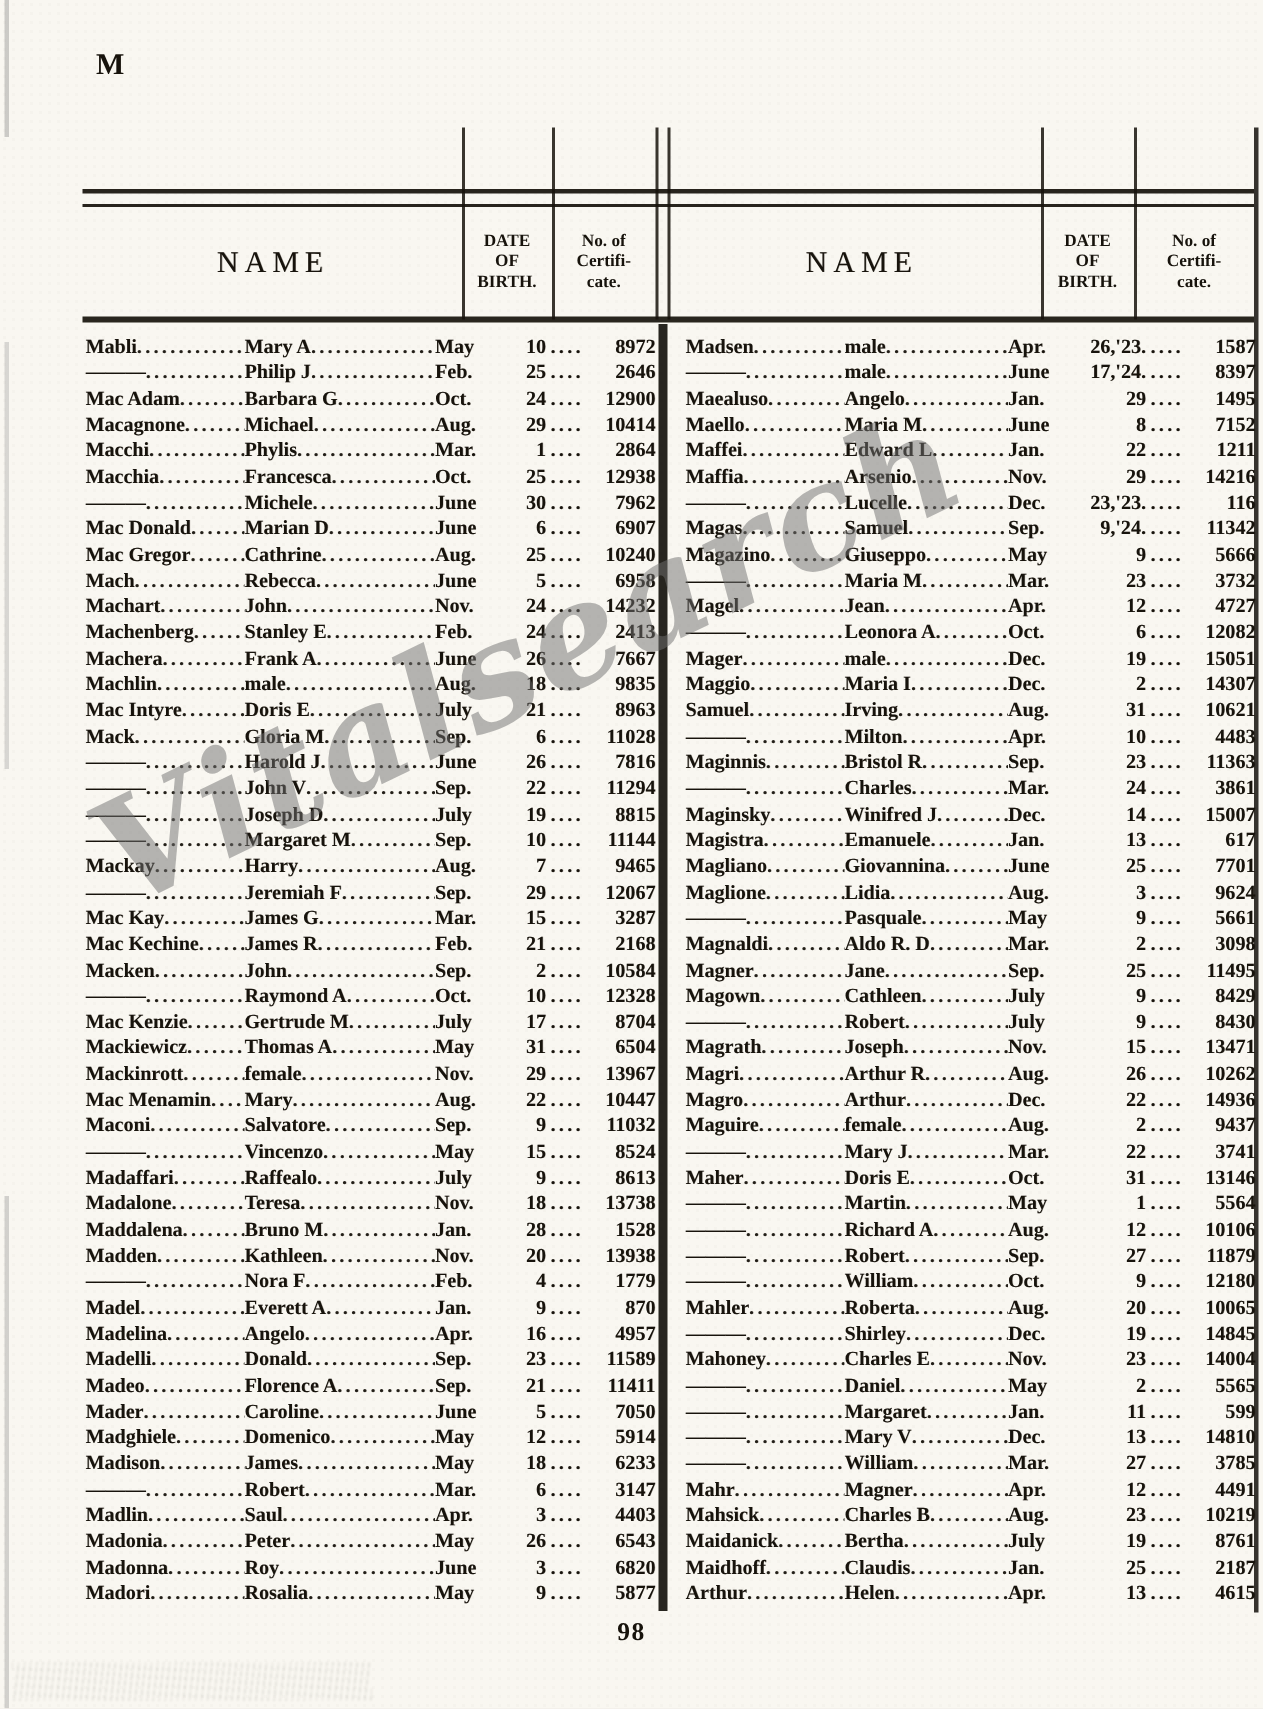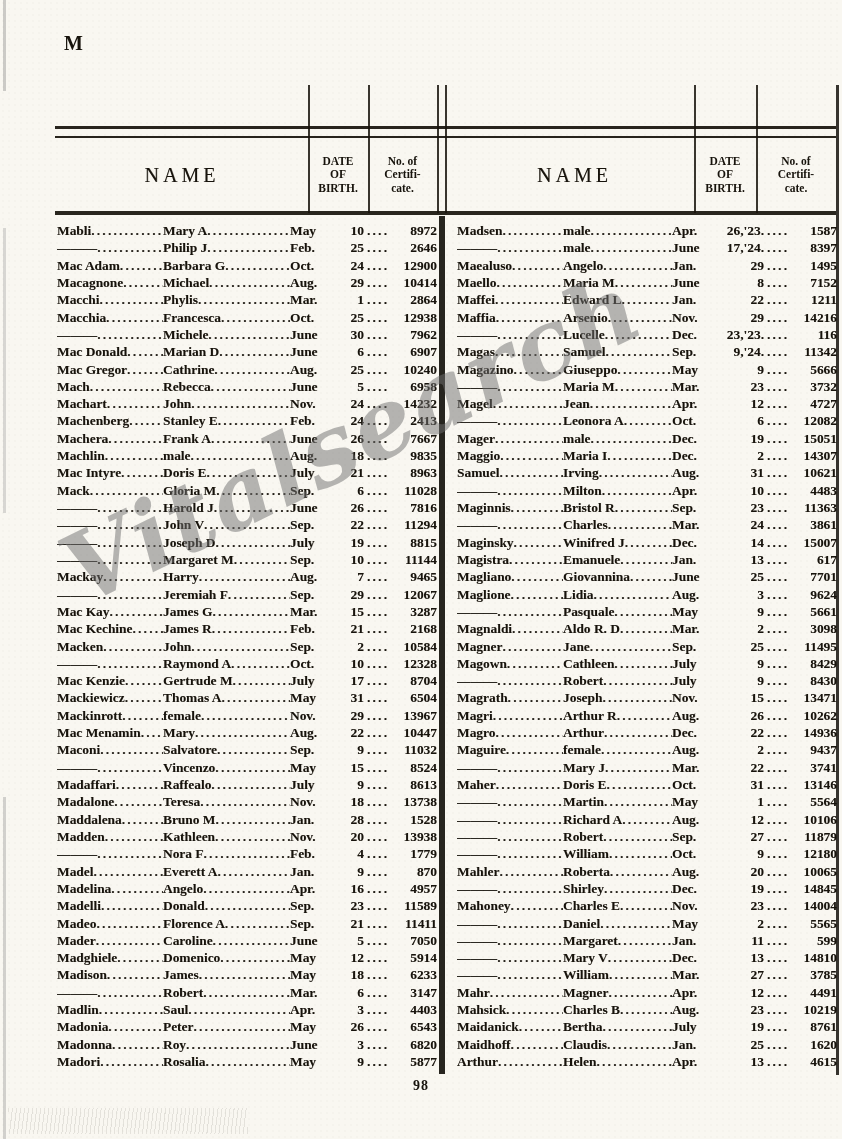--- a/index.html
+++ b/index.html
@@ -50,21 +50,21 @@
   .col-right .day{flex:0 0 52px;}
   .dotsep{flex:0 0 24px;overflow:hidden;letter-spacing:2.2px;padding-left:3px;}
   .cert{flex:0 0 46px;text-align:right;}
   
   .watermark{position:absolute;left:68px;top:520px;width:760px;
     transform:rotate(-26deg);transform-origin:0 50%;
     font-size:96px;font-style:italic;font-weight:700;
     font-family:"DejaVu Serif","Liberation Serif",serif;
     color:rgba(112,112,112,0.5);letter-spacing:2px;pointer-events:none;}
   .page-number{position:absolute;left:0;top:1078px;width:842px;text-align:center;
-    font-size:14px;font-weight:700;letter-spacing:1px;}
+    font-size:17px;font-weight:700;letter-spacing:1px;}
 </style>
 </head>
 <body>
 
 <div class="page">
 
   <div class="edge-left"></div>
   <div class="edge-right"></div>
   <div class="bottom-noise"></div>
 
@@ -971,21 +971,21 @@
     <span class="dotsep">....</span>
     <span class="cert">8761</span>
   </div>
 
   <div class="row">
     <span class="surname"><span class="txt">Maidhoff</span><span class="fill">............................................................</span></span>
     <span class="given"><span class="txt">Claudis</span><span class="fill">............................................................</span></span>
     <span class="month">Jan.</span>
     <span class="day">25</span>
     <span class="dotsep">....</span>
-    <span class="cert">1620</span>
+    <span class="cert">2187</span>
   </div>
 
   <div class="row">
     <span class="surname"><span class="txt">Arthur</span><span class="fill">............................................................</span></span>
     <span class="given"><span class="txt">Helen</span><span class="fill">............................................................</span></span>
     <span class="month">Apr.</span>
     <span class="day">13</span>
     <span class="dotsep">....</span>
     <span class="cert">4615</span>
   </div>

